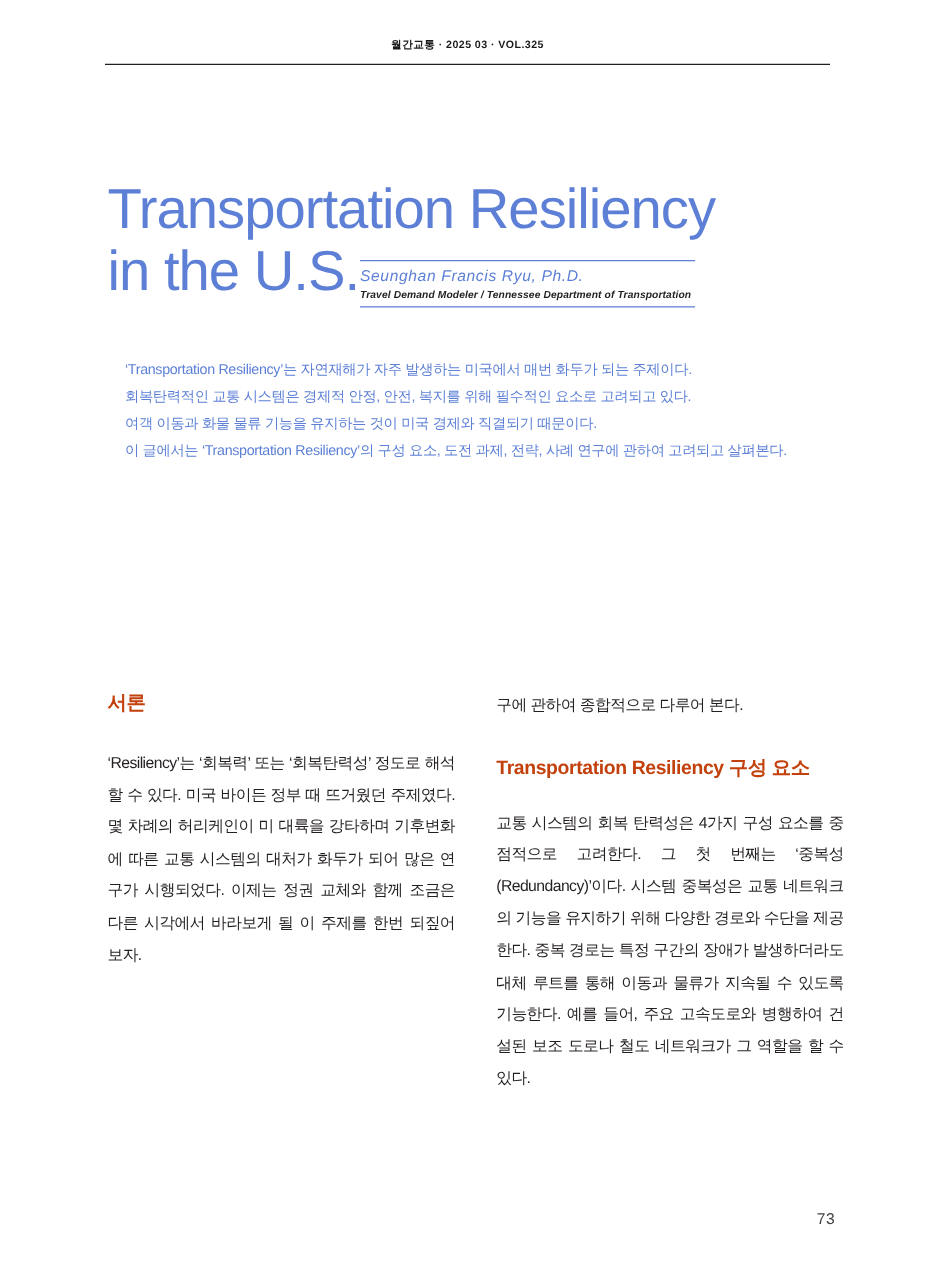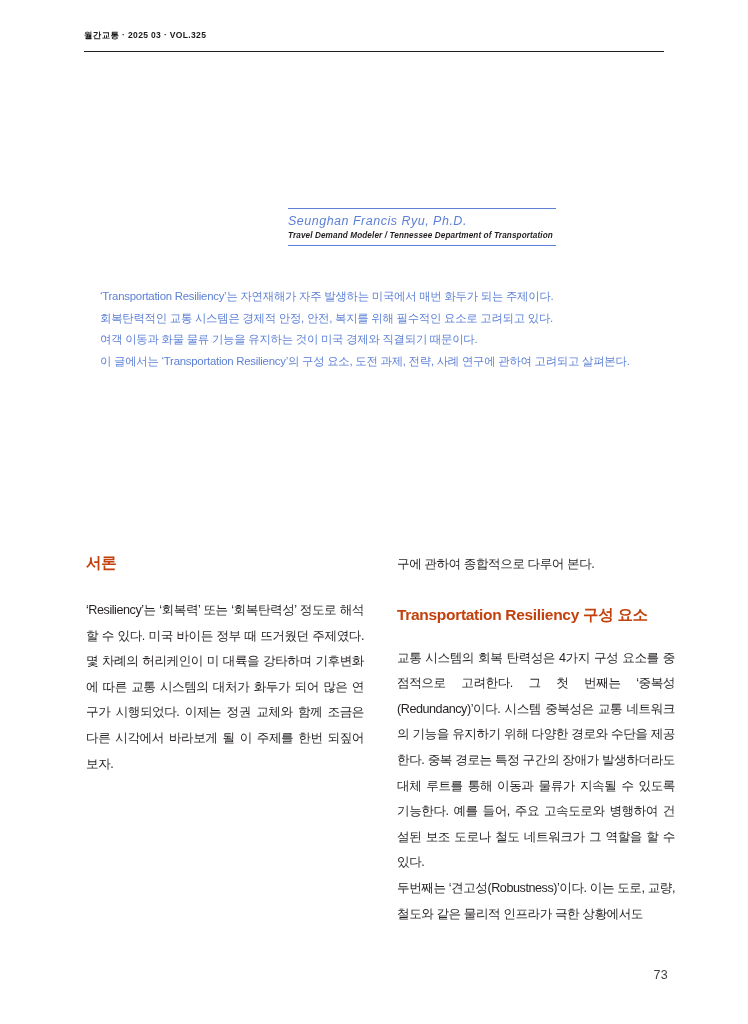--- a/index.html
+++ b/index.html
@@ -20,21 +20,21 @@
     position: absolute;
     inset: 0;
   }
 
   
   .running-head {
     position: absolute;
     top: 30px;
     left: 84px;
     right: 84px;
-    text-align: left;
+    text-align: center;
     font-size: 8.5px;
     letter-spacing: 0.35px;
     color: #1a1a1a;
     font-weight: 700;
   }
   .head-rule {
     position: absolute;
     top: 51px;
     left: 84px;
     right: 84px;
@@ -141,20 +141,24 @@
 </style>
 </head>
 <body>
 
 <div class="page">
 
   <div class="running-head">월간교통 · 2025 03 · VOL.325</div>
 
   <div class="head-rule"></div>
 
+  <div class="title-block">
+    <h1 class="display-title">Transportation Resiliency
+in the U.S.</h1>
+  </div>
 
   <div class="author-block">
     <div class="author-name">Seunghan Francis Ryu, Ph.D.</div>
     <div class="author-affil">Travel Demand Modeler / Tennessee Department of Transportation</div>
   </div>
 
   <div class="lead">
     <div class="lead-line">‘Transportation Resiliency’는 자연재해가 자주 발생하는 미국에서 매번 화두가 되는 주제이다.</div>
     <div class="lead-line">회복탄력적인 교통 시스템은 경제적 안정, 안전, 복지를 위해 필수적인 요소로 고려되고 있다.</div>
     <div class="lead-line">여객 이동과 화물 물류 기능을 유지하는 것이 미국 경제와 직결되기 때문이다.</div>
@@ -163,18 +167,17 @@
 
   <div class="col col-left">
     <h2 class="section-head intro">서론</h2>
     <p class="body-p">‘Resiliency’는 ‘회복력’ 또는 ‘회복탄력성’ 정도로 해석할 수 있다. 미국 바이든 정부 때 뜨거웠던 주제였다. 몇 차례의 허리케인이 미 대륙을 강타하며 기후변화에 따른 교통 시스템의 대처가 화두가 되어 많은 연구가 시행되었다. 이제는 정권 교체와 함께 조금은 다른 시각에서 바라보게 될 이 주제를 한번 되짚어 보자.</p>
   </div>
 
   <div class="col col-right">
     <p class="body-p">구에 관하여 종합적으로 다루어 본다.</p>
     <h2 class="section-head major">Transportation Resiliency 구성 요소</h2>
     <p class="body-p">교통 시스템의 회복 탄력성은 4가지 구성 요소를 중점적으로 고려한다. 그 첫 번째는 ‘중복성(Redundancy)’이다. 시스템 중복성은 교통 네트워크의 기능을 유지하기 위해 다양한 경로와 수단을 제공한다. 중복 경로는 특정 구간의 장애가 발생하더라도 대체 루트를 통해 이동과 물류가 지속될 수 있도록 기능한다. 예를 들어, 주요 고속도로와 병행하여 건설된 보조 도로나 철도 네트워크가 그 역할을 할 수 있다.</p>
-    <p class="body-p">두번째는 ‘견고성(Robustness)’이다. 이는 도로, 교량, 철도와 같은 물리적 인프라가 극한 상황에서도</p>
   </div>
 
   <div class="folio">73</div>
 
 </div>
 
 </body></html>

